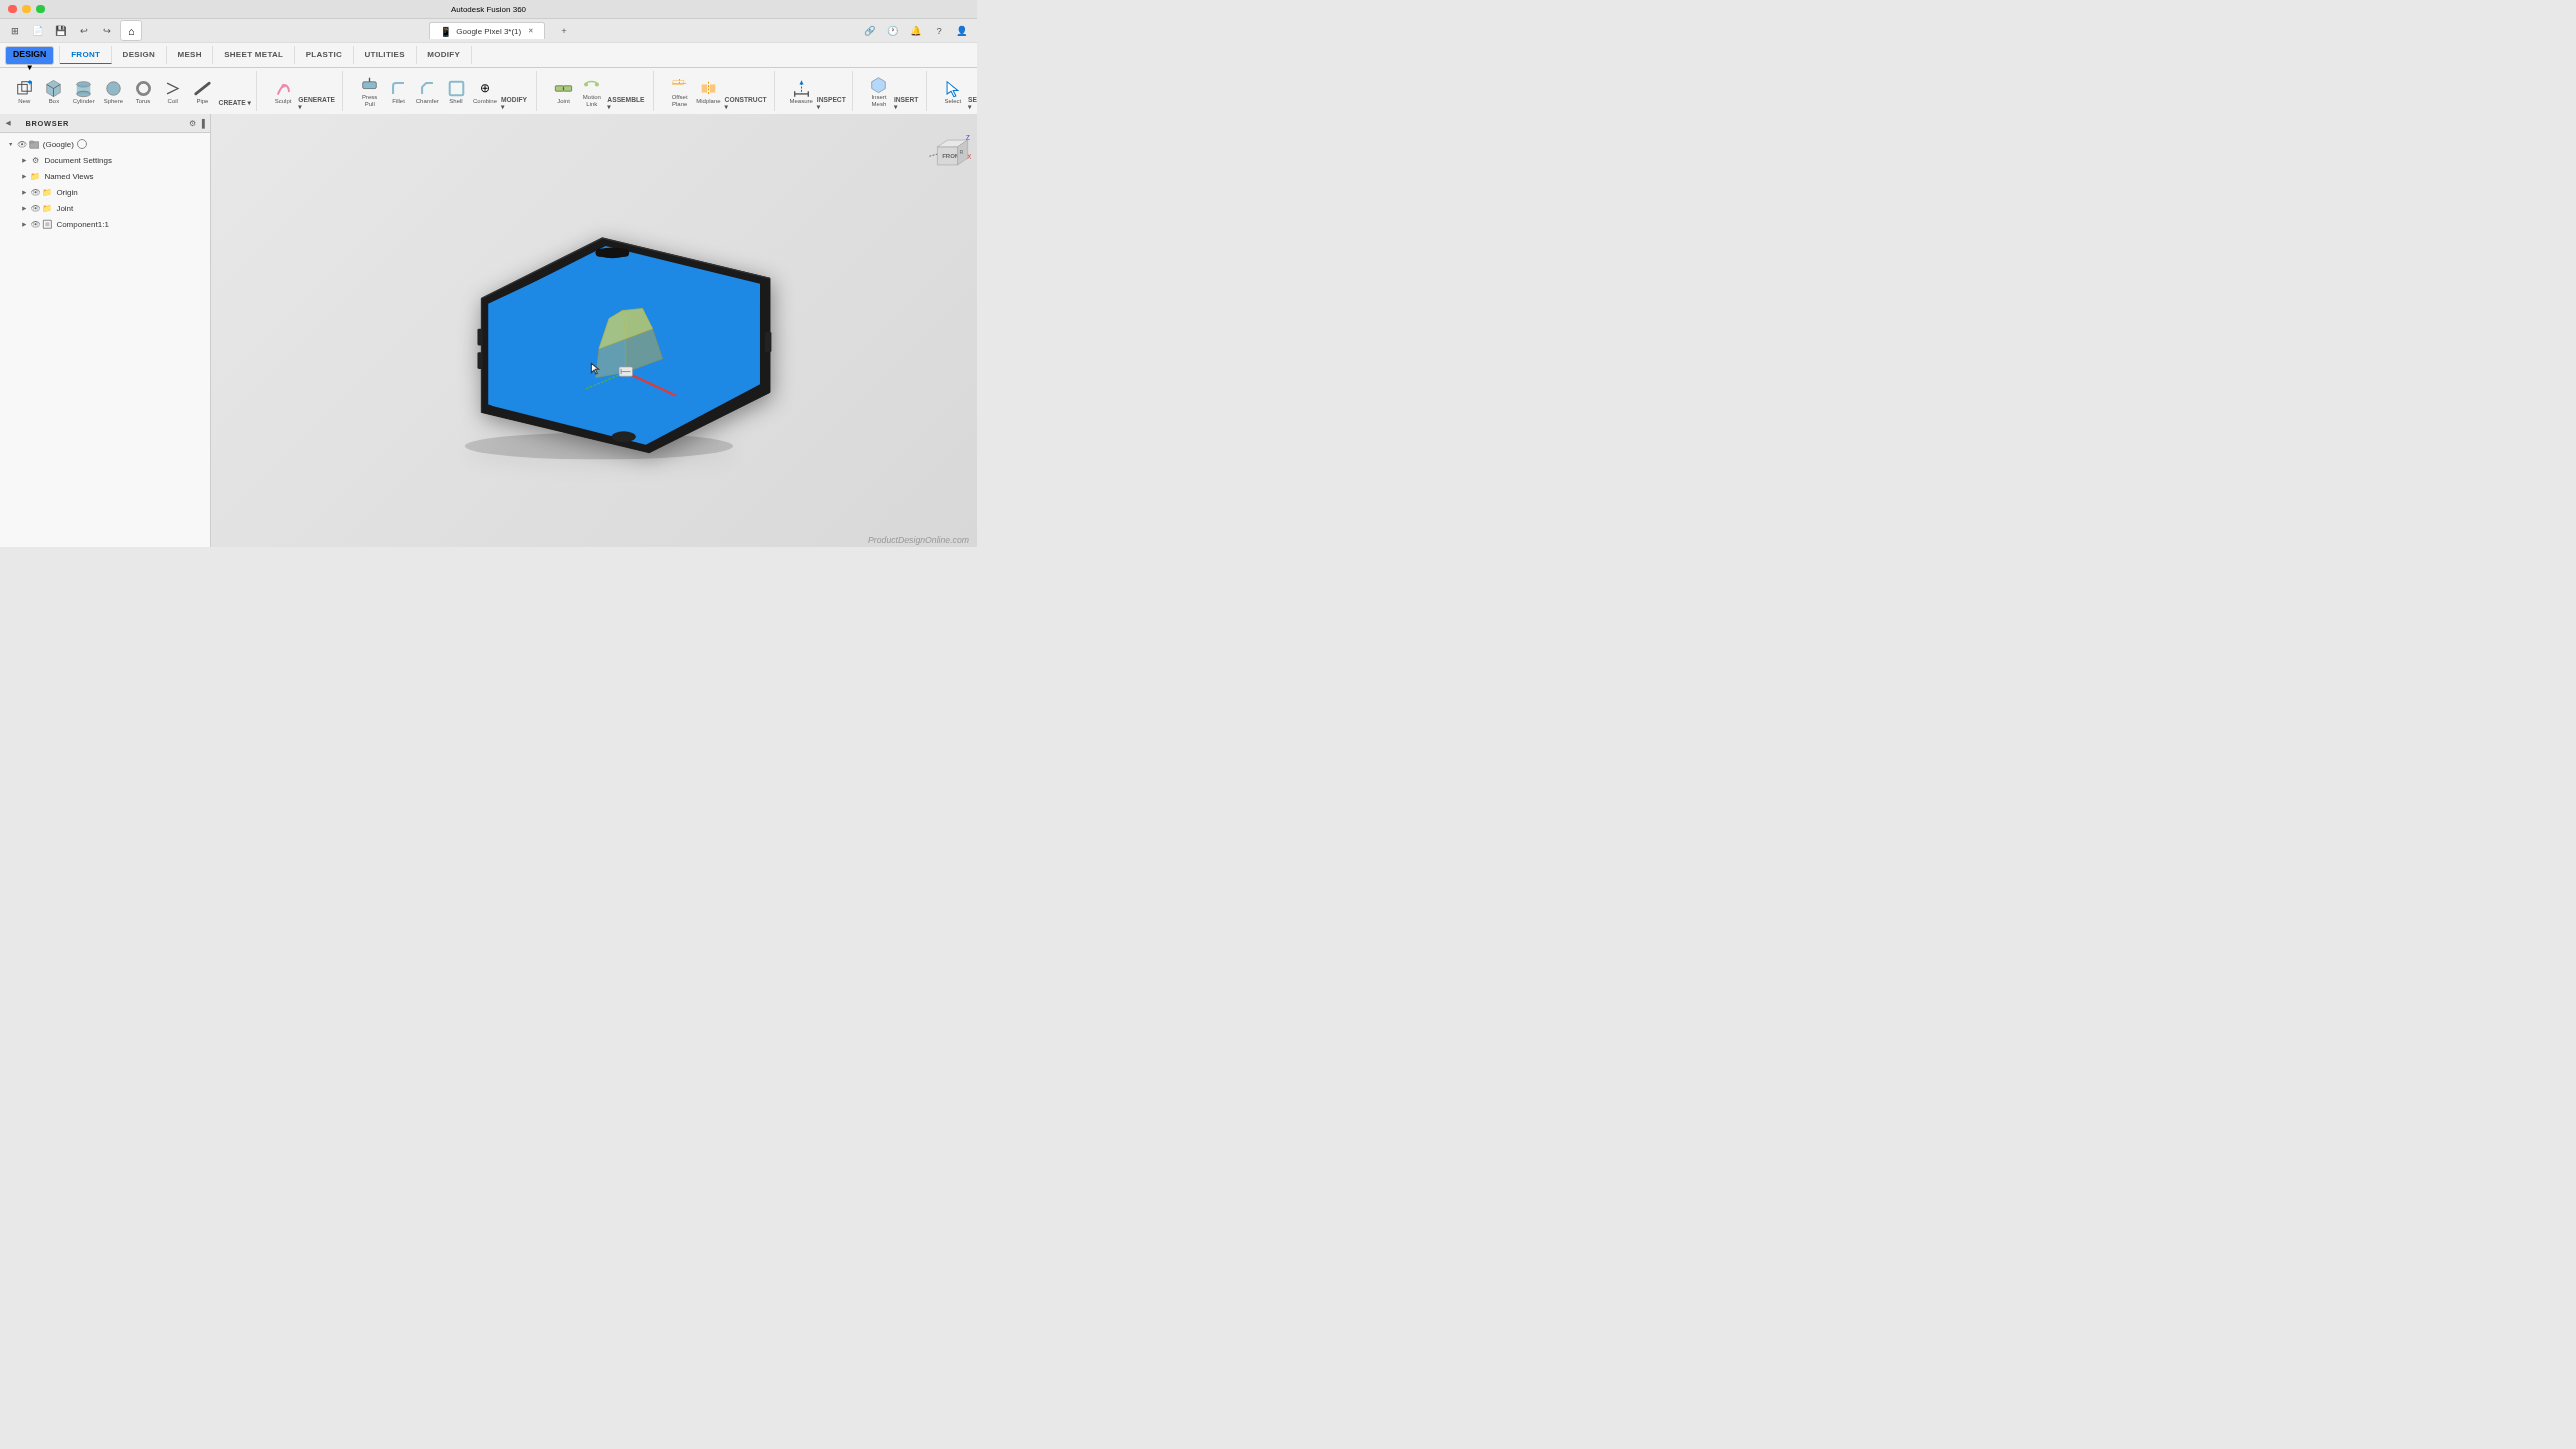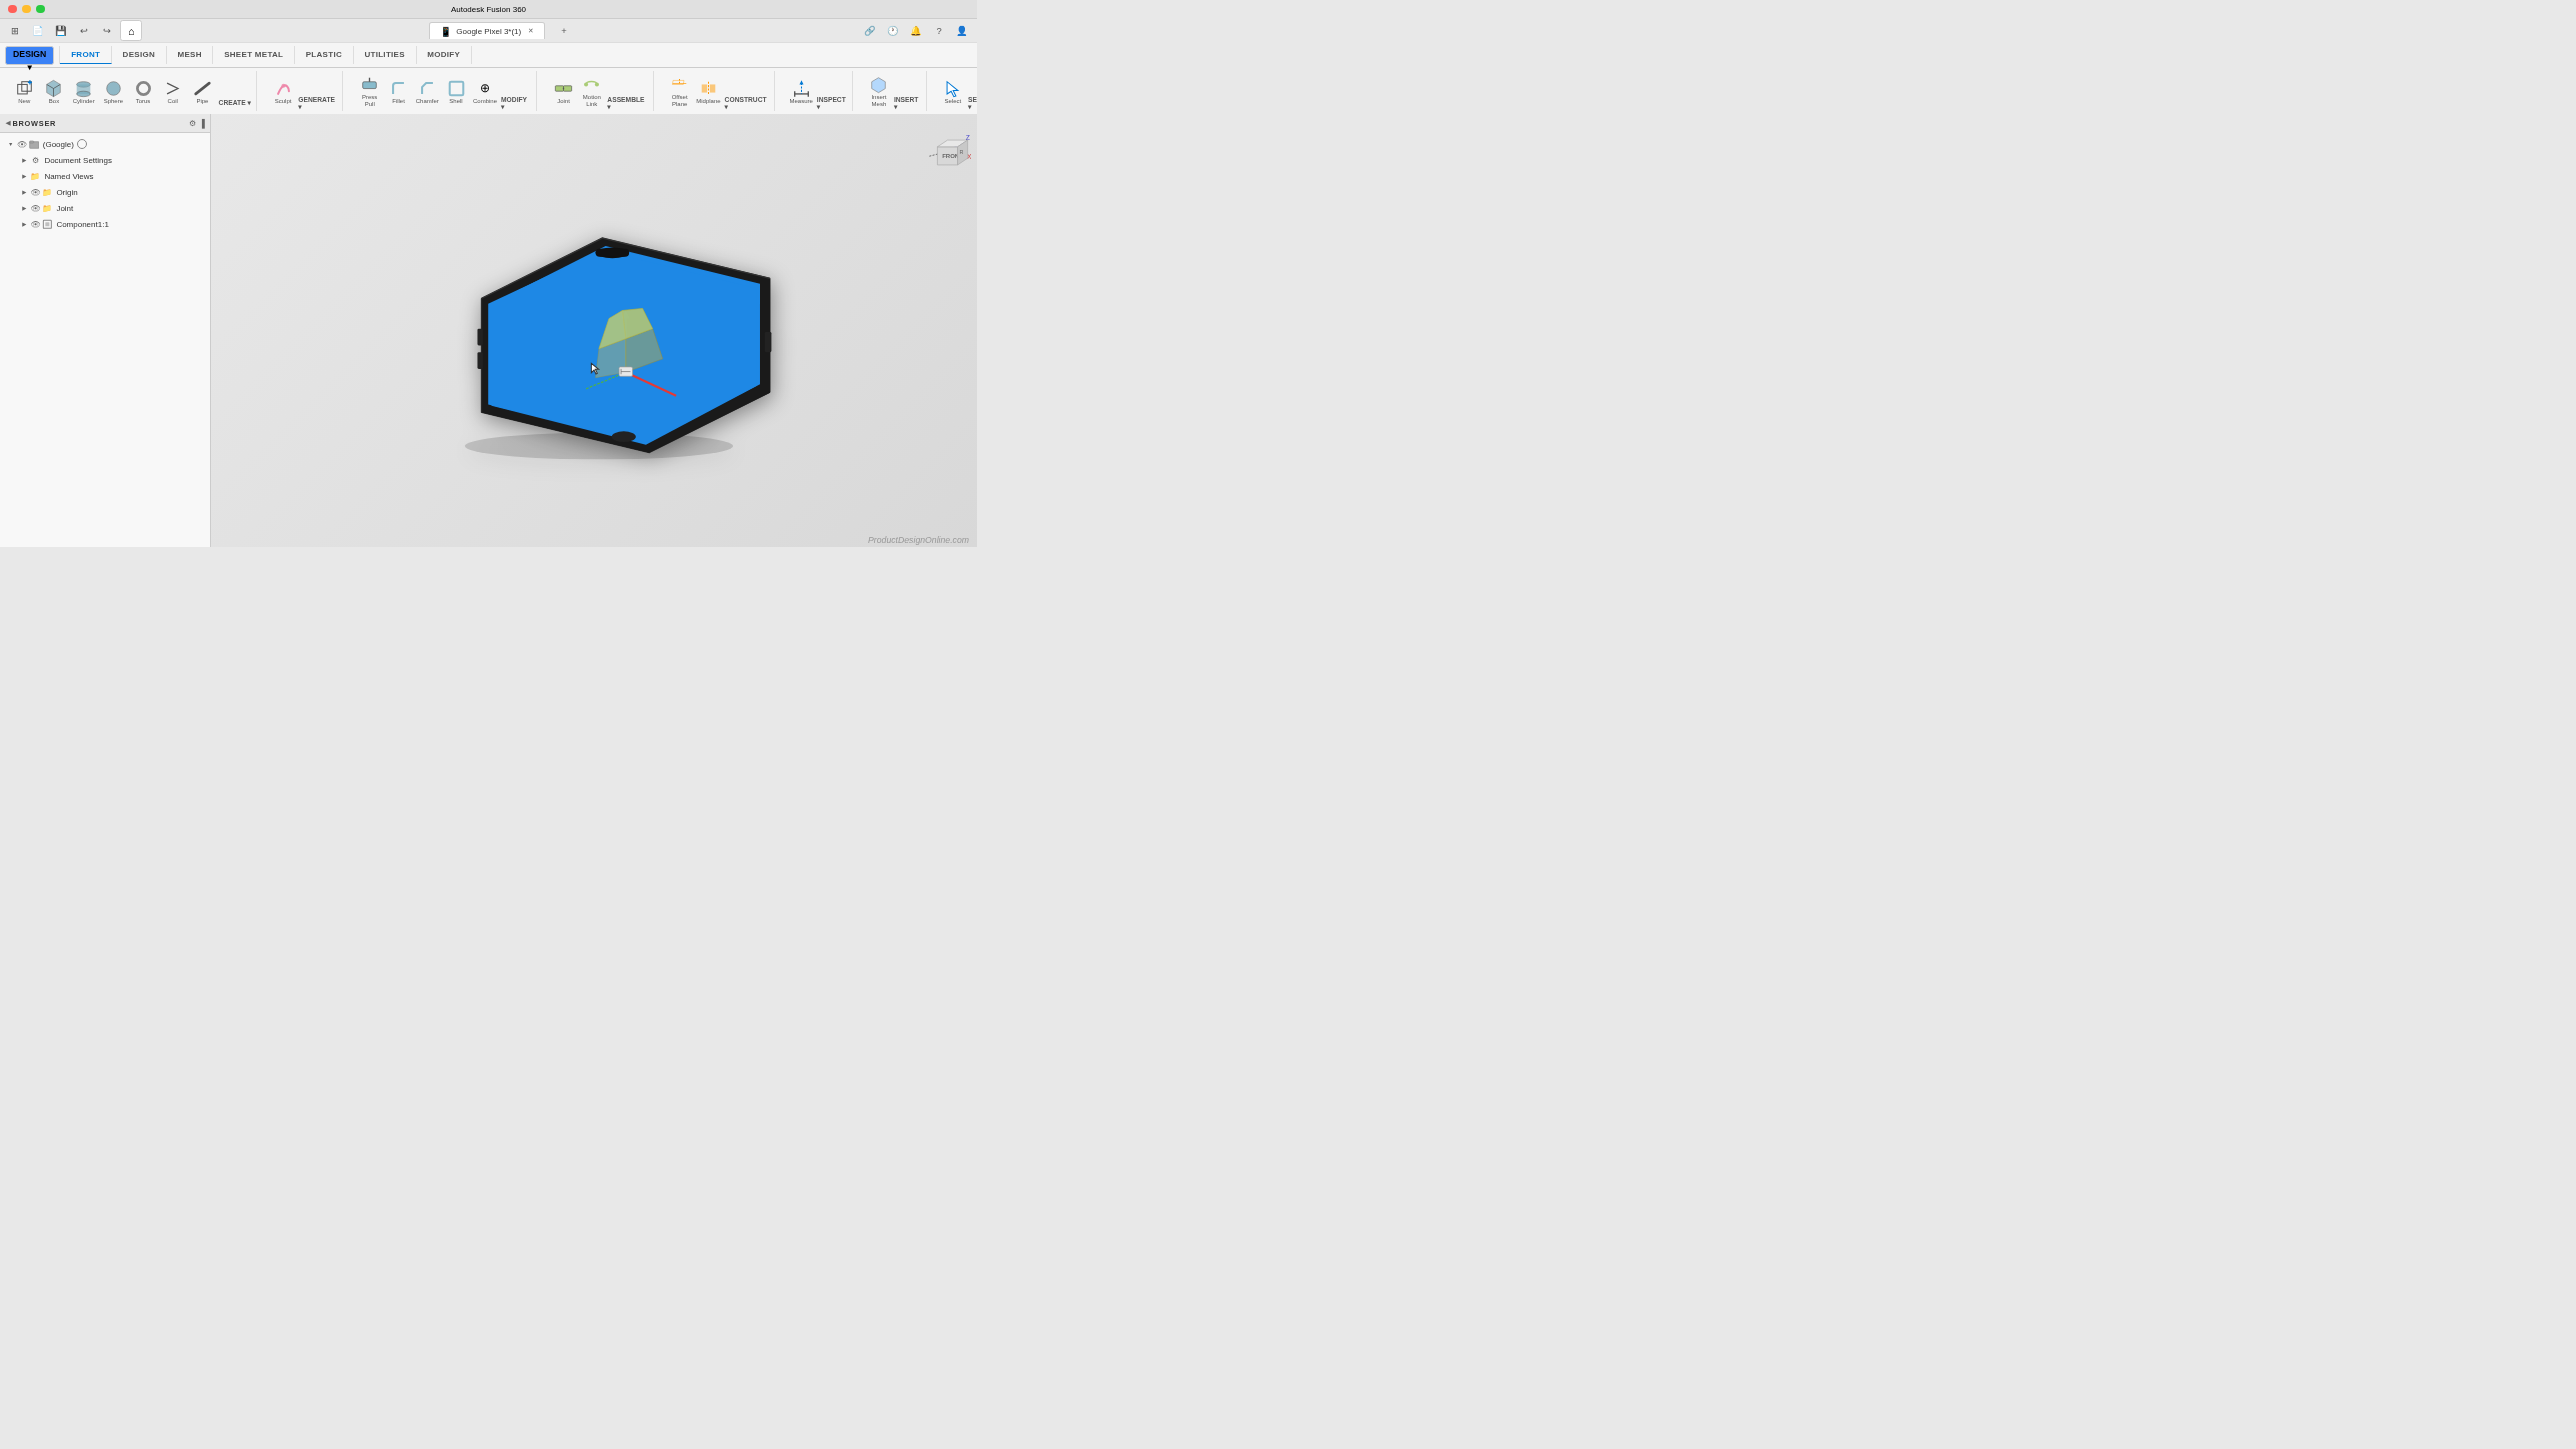--- a/index.html
+++ b/index.html
@@ -635,21 +635,21 @@
         SELECT ▾
       </div>
     </div>
   </div>
 </div>
 
 <div id="main-layout" style="height: calc(547px - 19px - 24px - 46px - 21.5px);">
 
   <div id="browser-panel">
     <div id="browser-header">
-      <div style="display:flex; align-items:center; gap:2px;">
+      <div style="display:flex; align-items:center; gap:15px;">
         <span style="font-size:6.7px; color:#666; cursor:pointer;">◀</span>
         <span class="browser-title">BROWSER</span>
       </div>
       <div style="display:flex; gap:2.7px;">
         <span style="font-size:8px; cursor:pointer; color:#666;">⚙</span>
         <span style="font-size:8px; cursor:pointer; color:#666;">▐</span>
       </div>
     </div>
 
     <div id="browser-items">

